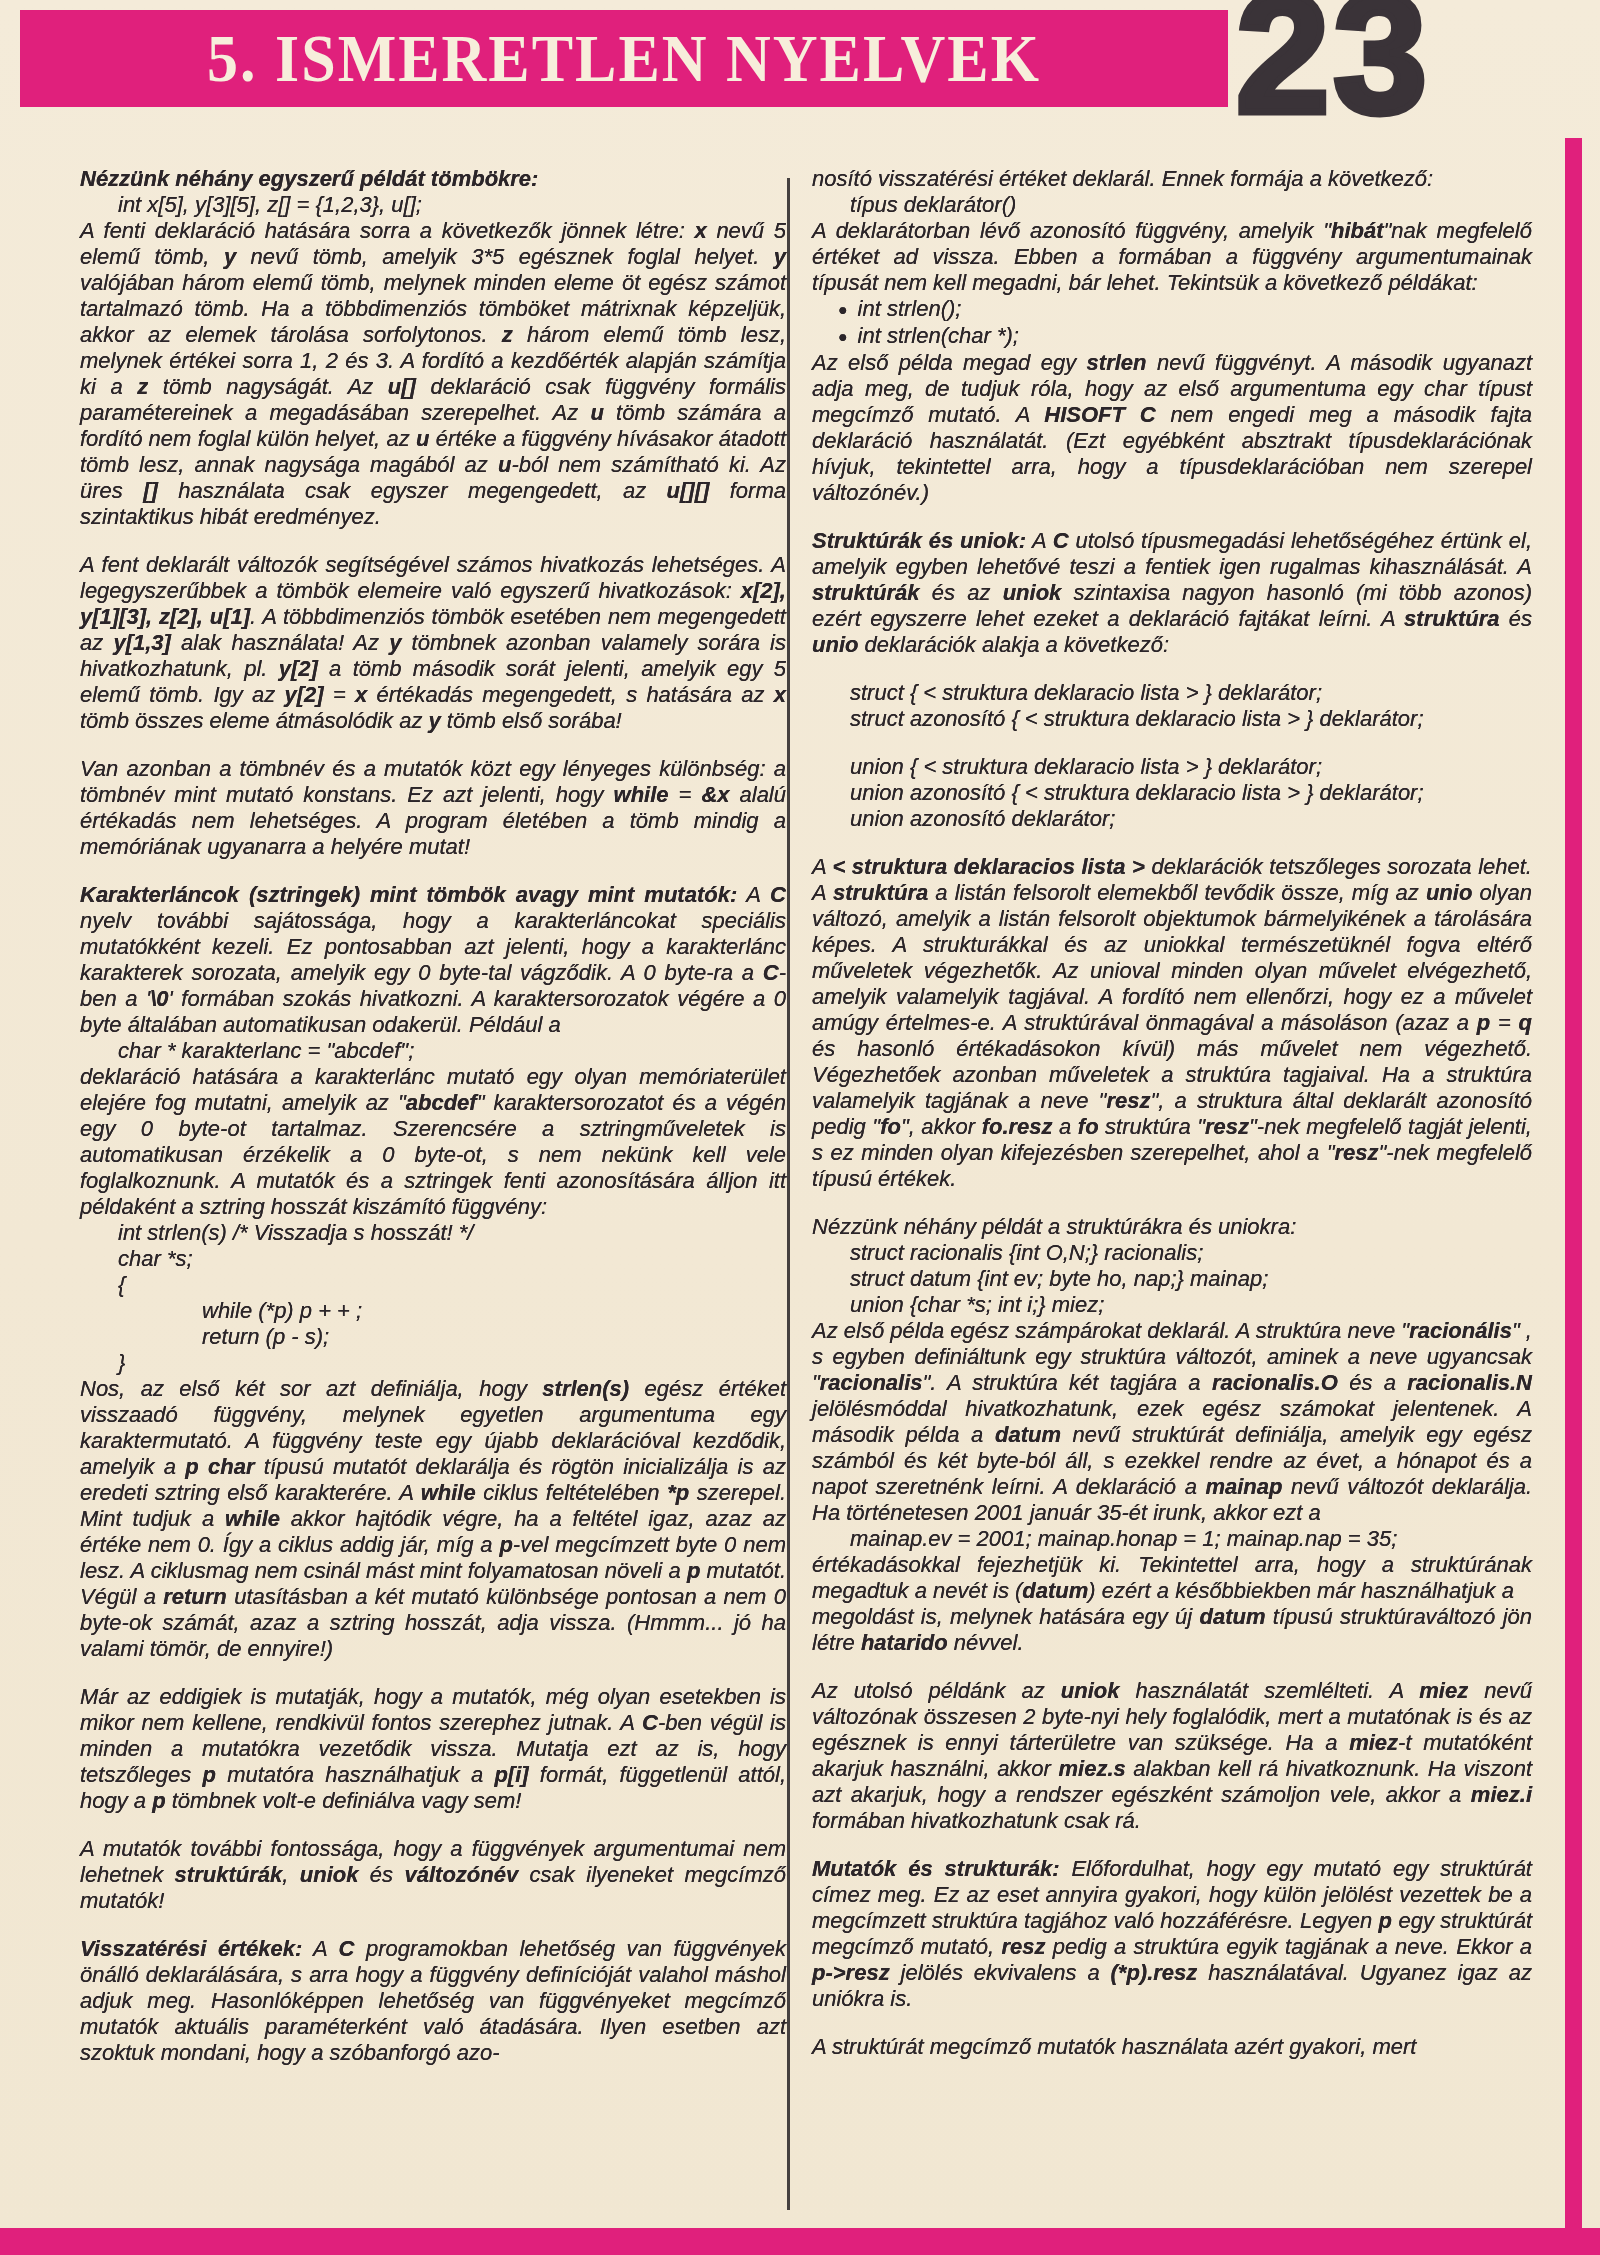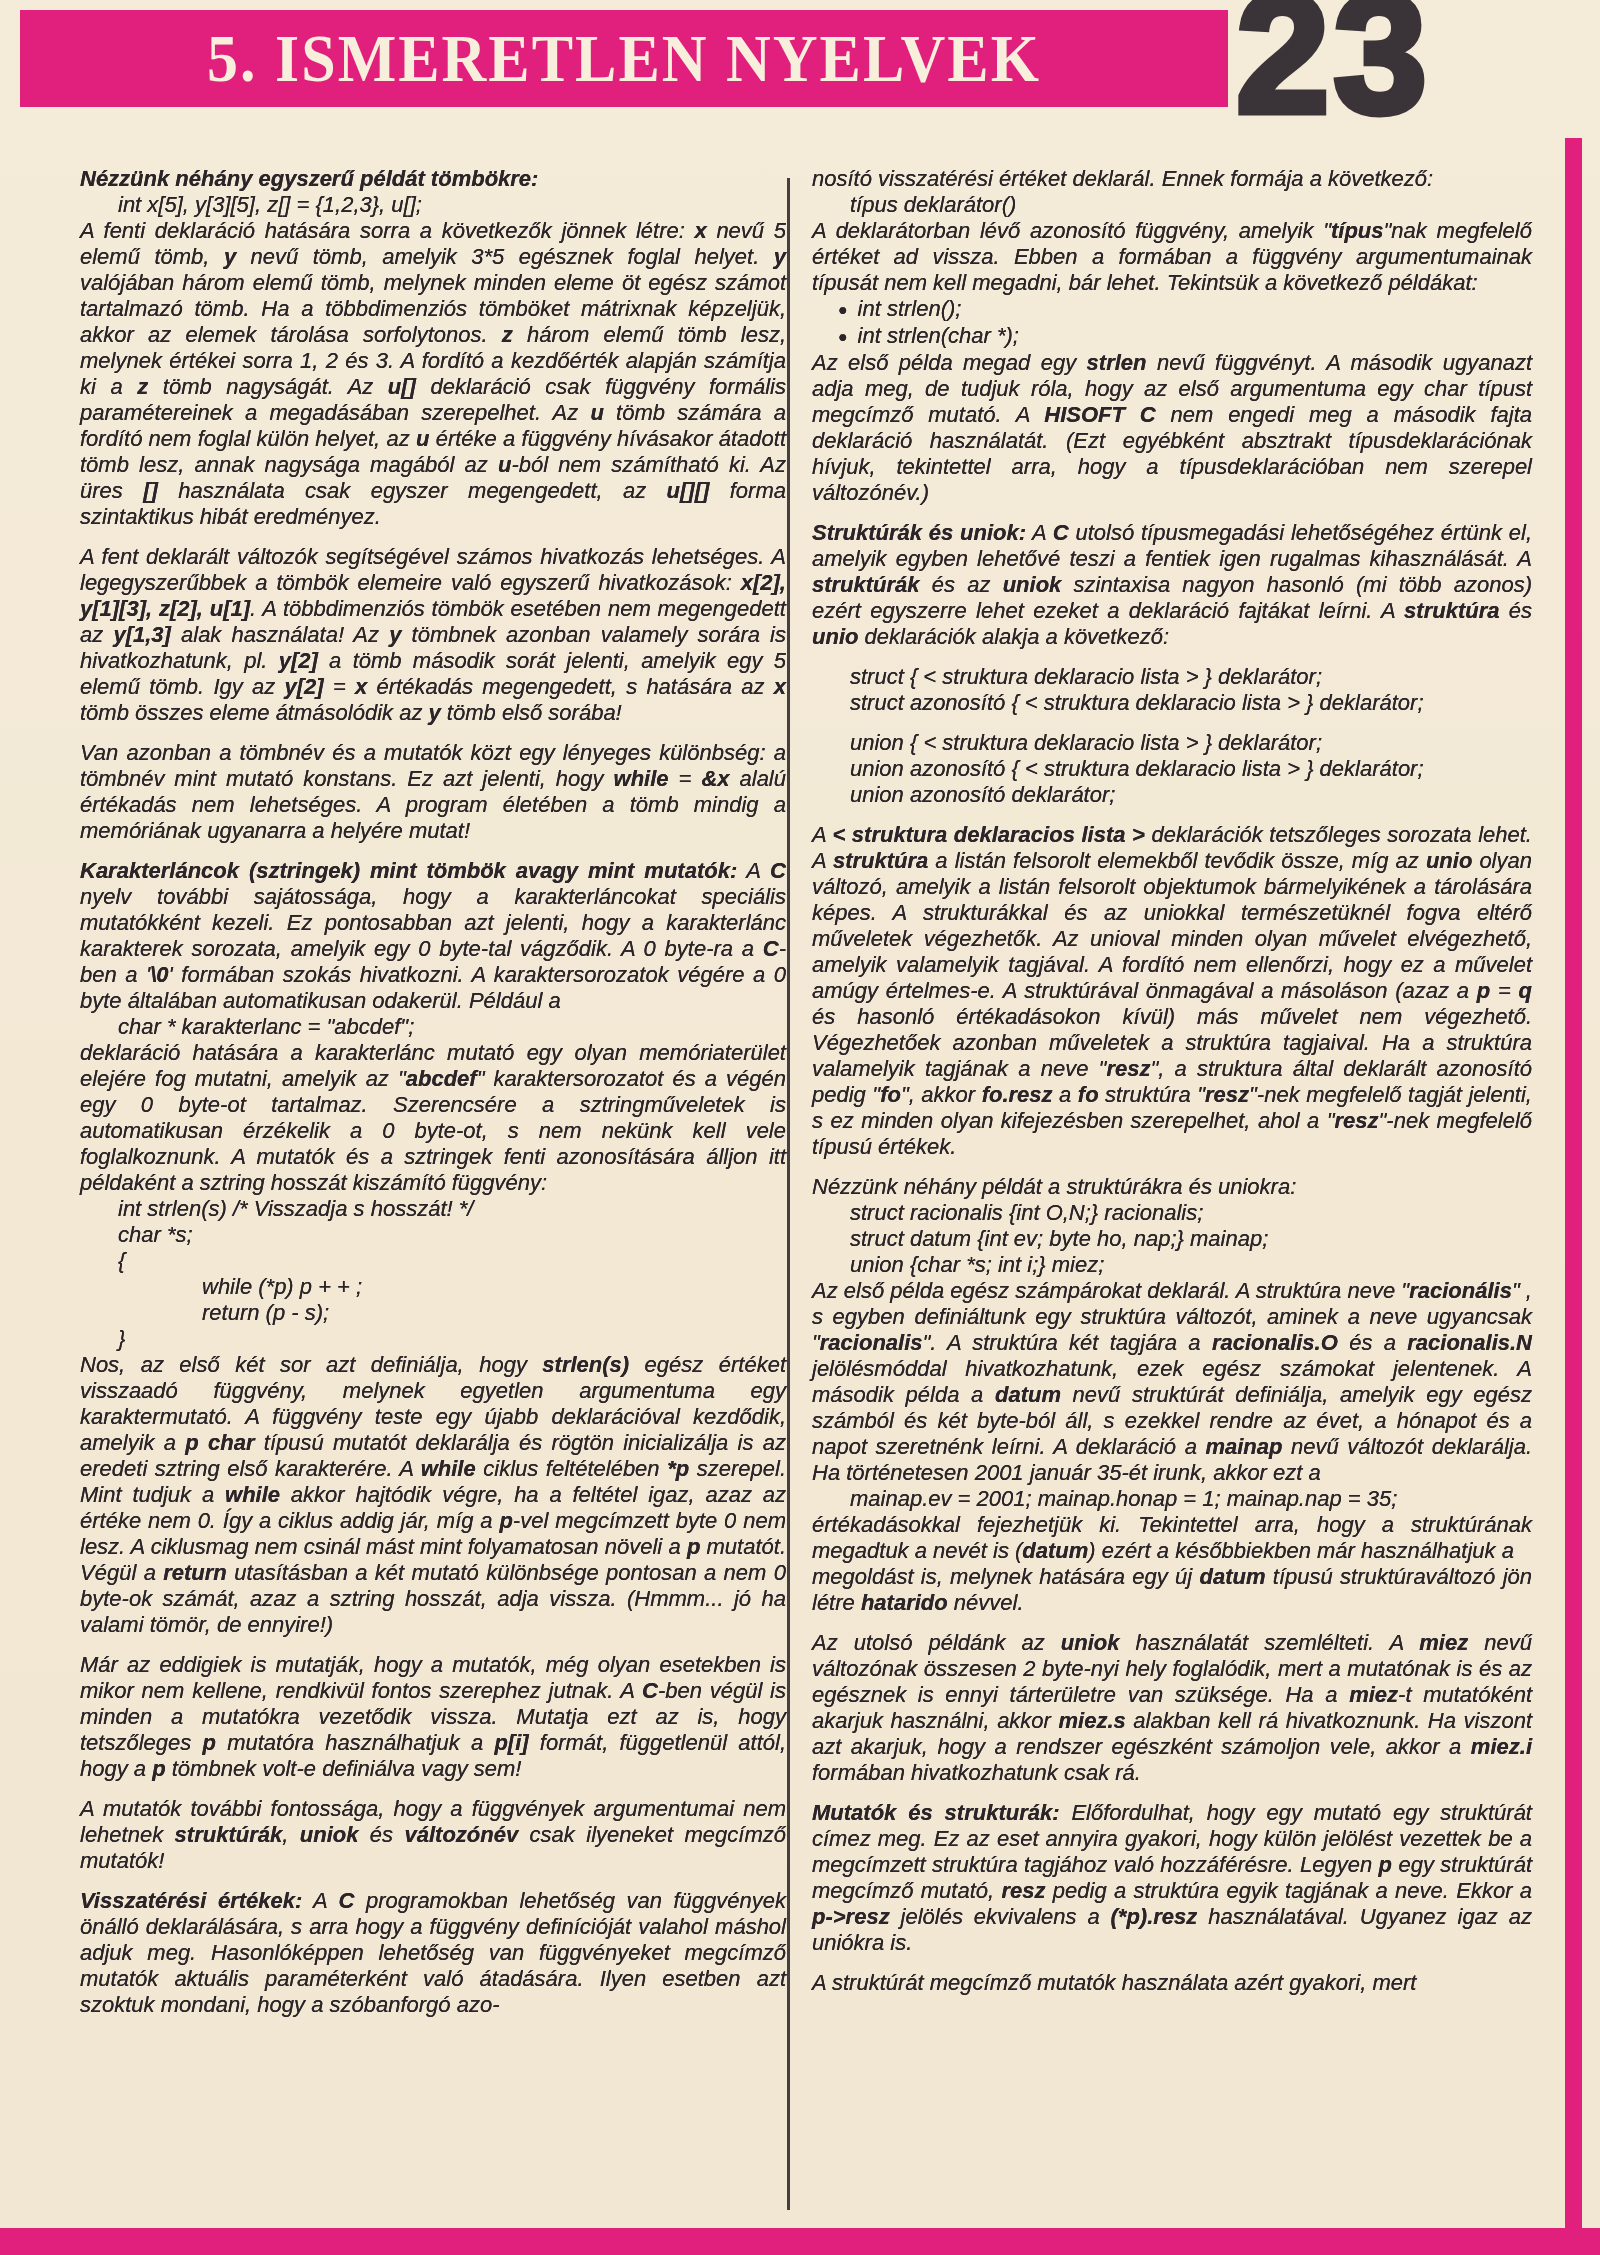--- a/index.html
+++ b/index.html
@@ -27,21 +27,21 @@
     font-family:"Liberation Sans", sans-serif;
   }
   .col{
     position:absolute;top:166px;
     font-size:22px;line-height:26px;color:var(--ink,#2b2529);
     text-align:justify;text-shadow:0 0 0.4px currentColor;font-style:italic;
   }
   .col-left{left:80px;width:706px;}
   .col-right{left:812px;width:720px;}
   .blk{margin:0;}
-  .gap{margin-top:14px;}
+  .gap{margin-top:22px;}
   b{font-weight:700;}
   .code-line{text-align:left;}
   .indent1{padding-left:38px;}
   .indent2{padding-left:122px;}
   .bullet-line{padding-left:26px;text-align:left;}
   .dot{font-size:0.72em;margin-right:10px;vertical-align:1px;}
   .divider{
     position:absolute;left:787px;top:178px;width:3px;height:2032px;
     background:#45403f;
   }
@@ -91,21 +91,21 @@
       <p class="blk">Nos, az első két sor azt definiálja, hogy <b>strlen(s)</b> egész értéket visszaadó függvény, melynek egyetlen argumentuma egy karaktermutató. A függvény teste egy újabb deklarációval kezdődik, amelyik a <b>p char</b> típusú mutatót deklarálja és rögtön inicializálja is az eredeti sztring első karakterére. A <b>while</b> ciklus feltételében <b>*p</b> szerepel. Mint tudjuk a <b>while</b> akkor hajtódik végre, ha a feltétel igaz, azaz az értéke nem 0. Így a ciklus addig jár, míg a <b>p</b>-vel megcímzett byte 0 nem lesz. A ciklusmag nem csinál mást mint folyamatosan növeli a <b>p</b> mutatót. Végül a <b>return</b> utasításban a két mutató különbsége pontosan a nem 0 byte-ok számát, azaz a sztring hosszát, adja vissza. (Hmmm... jó ha valami tömör, de ennyire!)</p>
       <p class="blk gap">Már az eddigiek is mutatják, hogy a mutatók, még olyan esetekben is mikor nem kellene, rendkivül fontos szerephez jutnak. A <b>C</b>-ben végül is minden a mutatókra vezetődik vissza. Mutatja ezt az is, hogy tetszőleges <b>p</b> mutatóra használhatjuk a <b>p[i]</b> formát, függetlenül attól, hogy a <b>p</b> tömbnek volt-e definiálva vagy sem!</p>
       <p class="blk gap">A mutatók további fontossága, hogy a függvények argumentumai nem lehetnek <b>struktúrák</b>, <b>uniok</b> és <b>változónév</b> csak ilyeneket megcímző mutatók!</p>
       <p class="blk gap"><b>Visszatérési értékek:</b> A <b>C</b> programokban lehetőség van függvények önálló deklarálására, s arra hogy a függvény definícióját valahol máshol adjuk meg. Hasonlóképpen lehetőség van függvényeket megcímző mutatók aktuális paraméterként való átadására. Ilyen esetben azt szoktuk mondani, hogy a szóbanforgó azo-</p>
     </div>
   <div class="col col-right">
       <p class="blk">nosító visszatérési értéket deklarál. Ennek formája a következő:</p>
       <div class="blk codeblock">
         <div class="code-line indent1">típus deklarátor()</div>
       </div>
-      <p class="blk">A deklarátorban lévő azonosító függvény, amelyik "<b>típus</b>"nak megfelelő értéket ad vissza. Ebben a formában a függvény argumentumainak típusát nem kell megadni, bár lehet. Tekintsük a következő példákat:</p>
+      <p class="blk">A deklarátorban lévő azonosító függvény, amelyik "<b>hibát</b>"nak megfelelő értéket ad vissza. Ebben a formában a függvény argumentumainak típusát nem kell megadni, bár lehet. Tekintsük a következő példákat:</p>
       <div class="blk">
         <div class="bullet-line"><span class="dot">●</span>int strlen();</div>
         <div class="bullet-line"><span class="dot">●</span>int strlen(char *);</div>
       </div>
       <p class="blk">Az első példa megad egy <b>strlen</b> nevű függvényt. A második ugyanazt adja meg, de tudjuk róla, hogy az első argumentuma egy char típust megcímző mutató. A <b>HISOFT C</b> nem engedi meg a második fajta deklaráció használatát. (Ezt egyébként absztrakt típusdeklarációnak hívjuk, tekintettel arra, hogy a típusdeklarációban nem szerepel változónév.)</p>
       <p class="blk gap"><b>Struktúrák és uniok:</b> A <b>C</b> utolsó típusmegadási lehetőségéhez értünk el, amelyik egyben lehetővé teszi a fentiek igen rugalmas kihasználását. A <b>struktúrák</b> és az <b>uniok</b> szintaxisa nagyon hasonló (mi több azonos) ezért egyszerre lehet ezeket a deklaráció fajtákat leírni. A <b>struktúra</b> és <b>unio</b> deklarációk alakja a következő:</p>
       <div class="blk codeblock gap">
         <div class="code-line indent1">struct { &lt; struktura deklaracio lista &gt; } deklarátor;</div>
         <div class="code-line indent1">struct azonosító { &lt; struktura deklaracio lista &gt; } deklarátor;</div>
       </div>

